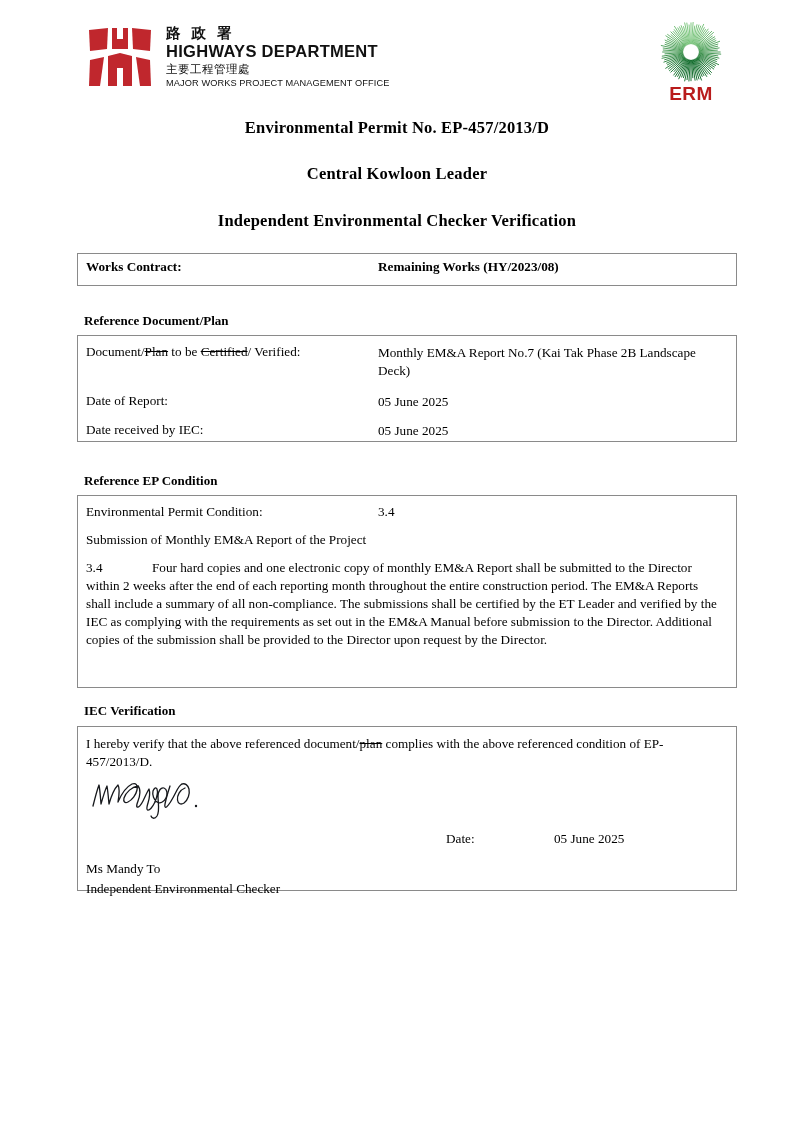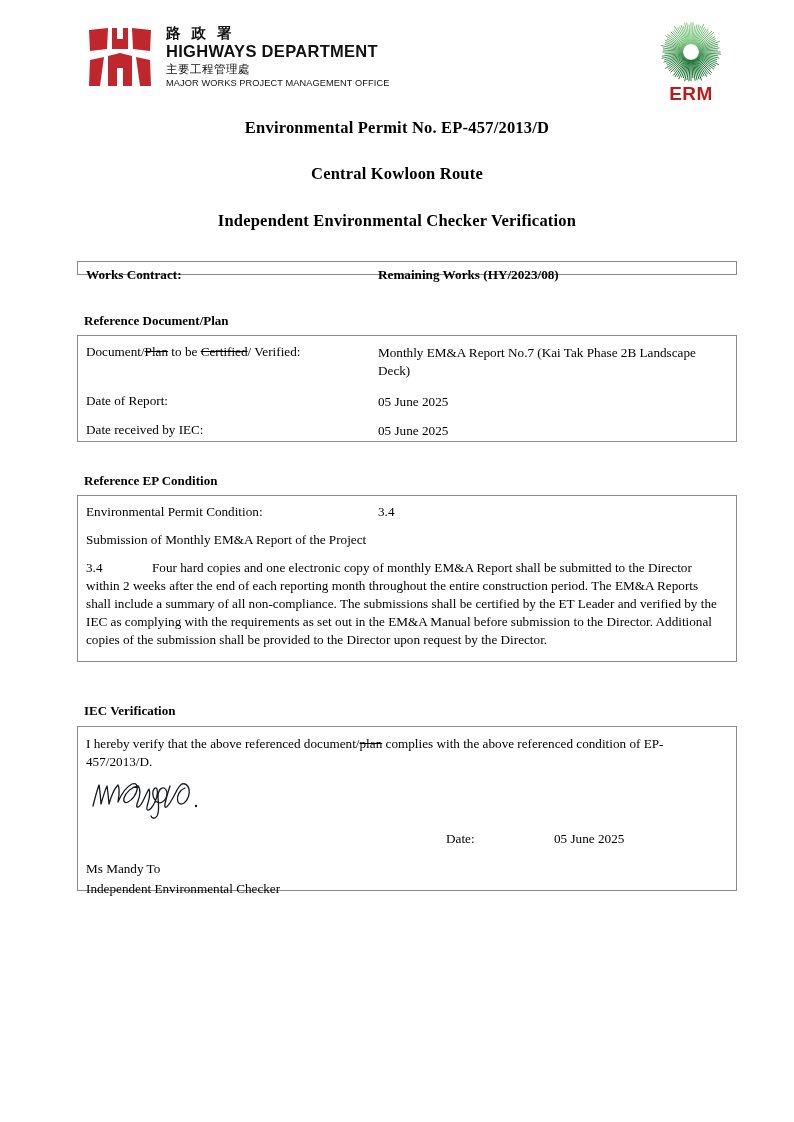--- a/index.html
+++ b/index.html
@@ -117,38 +117,38 @@
     position: absolute;
     left: 84px;
     font-family: "Liberation Serif", serif;
     font-weight: bold;
     font-size: 13px;
   }
 
   .strike { text-decoration: line-through; }
 
   
-  #works-box { top: 261px; height: 14px; }
+  #works-box { top: 253px; height: 33px; }
   #works-box .inner { display: flex; padding: 5px 0 0 8px; }
   #works-box .lbl { width: 292px; font-weight: bold; font-size: 13.2px; }
   #works-box .val { font-weight: bold; font-size: 13.2px; }
 
   
   #ref-doc-label { top: 313px; }
   #ref-doc-box { top: 335px; height: 107px; }
   #ref-doc-box .line { display: flex; }
   #ref-doc-box .l-lbl { width: 292px; flex: none; font-size: 13.2px; }
   #ref-doc-box .l-val { flex: 1; font-size: 13.2px; line-height: 1.33; }
   .rd-r1 { padding: 8px 10px 0 8px; justify-content: flex-end; }
   .rd-r2 { padding: 14px 10px 0 8px; }
   .rd-r3 { padding: 11px 10px 0 8px; }
 
   
   #ref-ep-label { top: 473px; }
-  #ref-ep-box { top: 495px; height: 167px; }
+  #ref-ep-box { top: 495px; height: 193px; }
   .ep-cond-row { display: flex; padding: 8px 8px 0 8px; }
   .ep-cond-lbl { width: 292px; flex: none; font-size: 13.2px; }
   .ep-cond-val { font-size: 13.2px; }
   .ep-sub { padding: 12px 8px 0 8px; font-size: 13.2px; }
   .ep-body { padding: 11px 12px 0 8px; font-size: 13.2px; line-height: 1.36; text-align: left; }
   .ep-num { display: inline-block; width: 66px; }
 
   
   #iec-label { top: 703px; }
   #iec-box { top: 726px; height: 165px; }
@@ -297,21 +297,21 @@
             <line x1="49.07" y1="37.03" x2="46.97" y2="7.70" stroke="#7ac47c" stroke-width="1.5" stroke-linecap="round"></line>
           </g>
         <circle cx="50" cy="50" r="11" fill="#ffffff"></circle>
       </svg>
       <div class="erm-word">ERM</div>
     </div>
   </div>
 
   <div class="titles">
     <div class="doc-title t1">Environmental Permit No. EP-457/2013/D</div>
-    <div class="doc-title t2">Central Kowloon Route</div>
+    <div class="doc-title t2">Central Kowloon Leader</div>
     <div class="doc-title t3">Independent Environmental Checker Verification</div>
   </div>
 
   <div class="frame" id="works-box">
     <div class="inner">
       <div class="lbl">Works Contract:</div>
       <div class="val">Remaining Works (HY/2023/08)</div>
     </div>
   </div>
 

